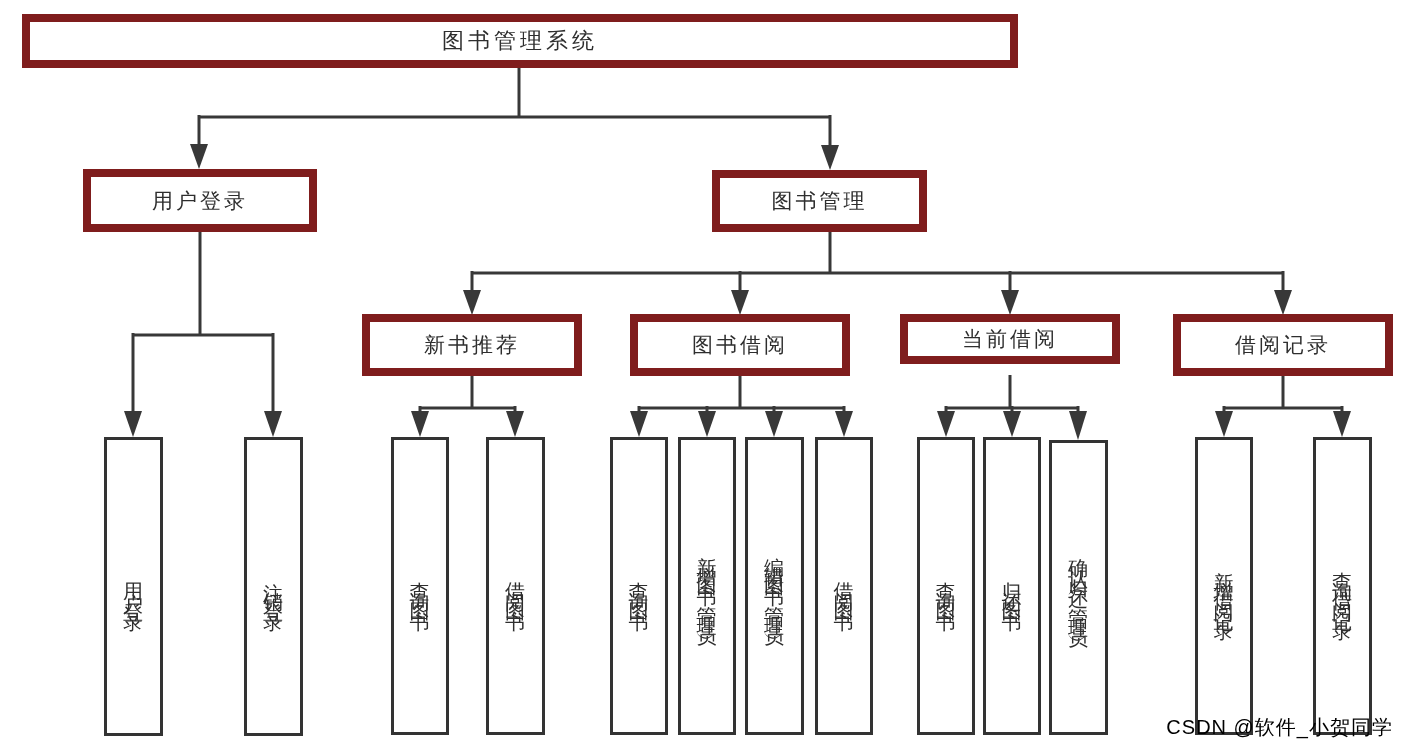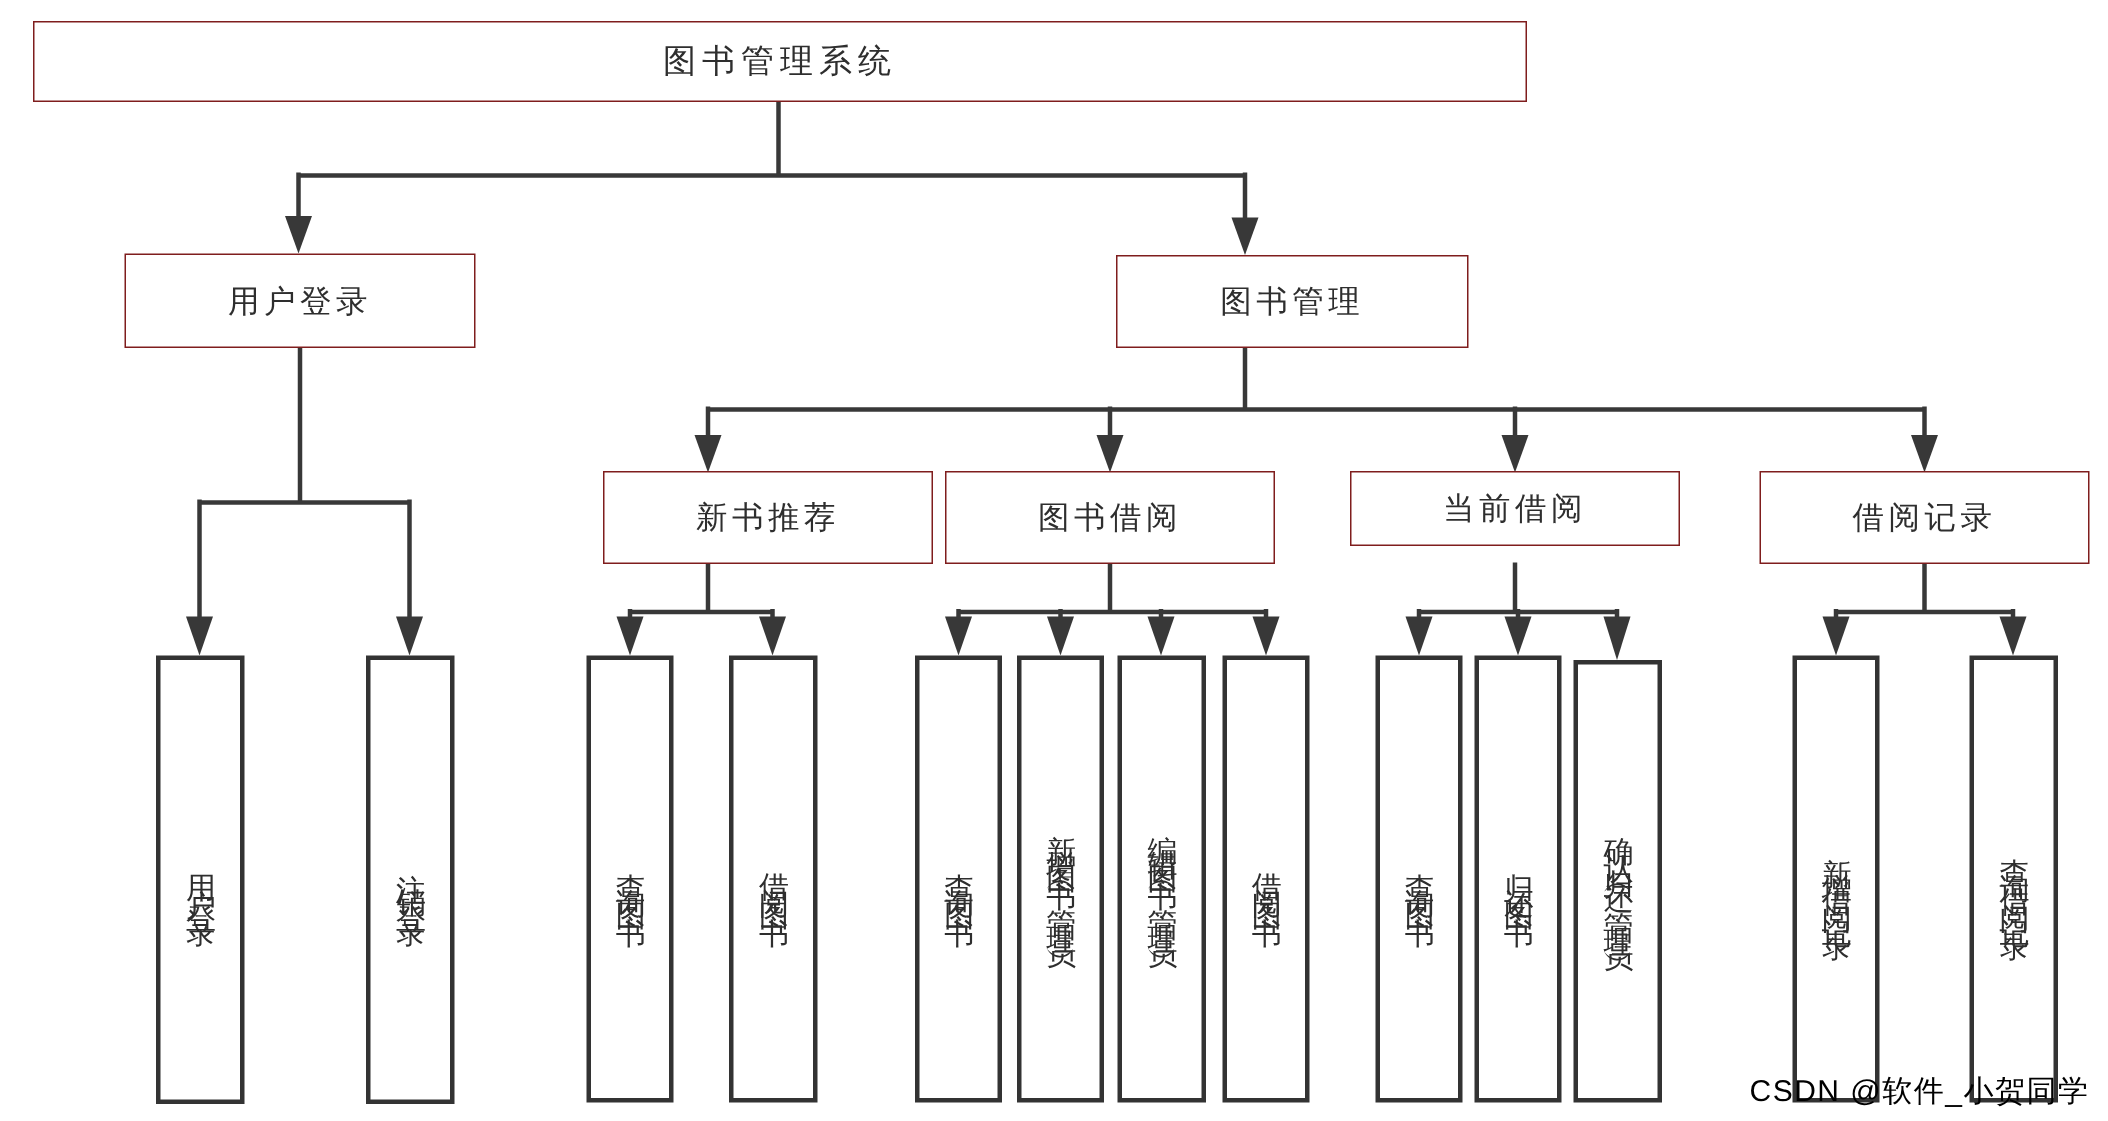--- a/index.html
+++ b/index.html
@@ -15,21 +15,21 @@
     position: absolute;
     left: 0; top: 0;
     z-index: 1;
     pointer-events: none;
   }
   .box {
     position: absolute;
     z-index: 2;
     box-sizing: border-box;
     background: #ffffff;
-    border: 1px solid #7f1d1d;
+    border: 8px solid #7f1d1d;
     display: flex;
     align-items: center;
     justify-content: center;
     color: #2e2e2e;
     white-space: nowrap;
   }
   .h-box { font-size: 21px; letter-spacing: 3px; }
   .title-box { font-size: 22px; letter-spacing: 4px; }
   .leaf {
     position: absolute;
@@ -144,25 +144,25 @@
     </g>
   </svg>
 
   <div class="box title-box" style="left:22px; top:14px; width:996px; height:54px;">
     <span>图书管理系统</span>
   </div>
 
   <div class="box h-box" style="left:83px; top:169px; width:234px; height:63px;">
     <span>用户登录</span>
   </div>
-  <div class="box h-box" style="left:712px; top:170px; width:235px; height:62px;margin-left:32px;">
+  <div class="box h-box" style="left:712px; top:170px; width:215px; height:62px;">
     <span>图书管理</span>
   </div>
 
-  <div class="box h-box" style="left:362px; top:314px; width:220px; height:62px;margin-left:40px;">
+  <div class="box h-box" style="left:362px; top:314px; width:220px; height:62px;">
     <span>新书推荐</span>
   </div>
   <div class="box h-box" style="left:630px; top:314px; width:220px; height:62px;text-align:right;">
     <span>图书借阅</span>
   </div>
   <div class="box h-box" style="left:900px; top:314px; width:220px; height:50px;">
     <span>当前借阅</span>
   </div>
   <div class="box h-box" style="left:1173px; top:314px; width:220px; height:62px;">
     <span>借阅记录</span>

